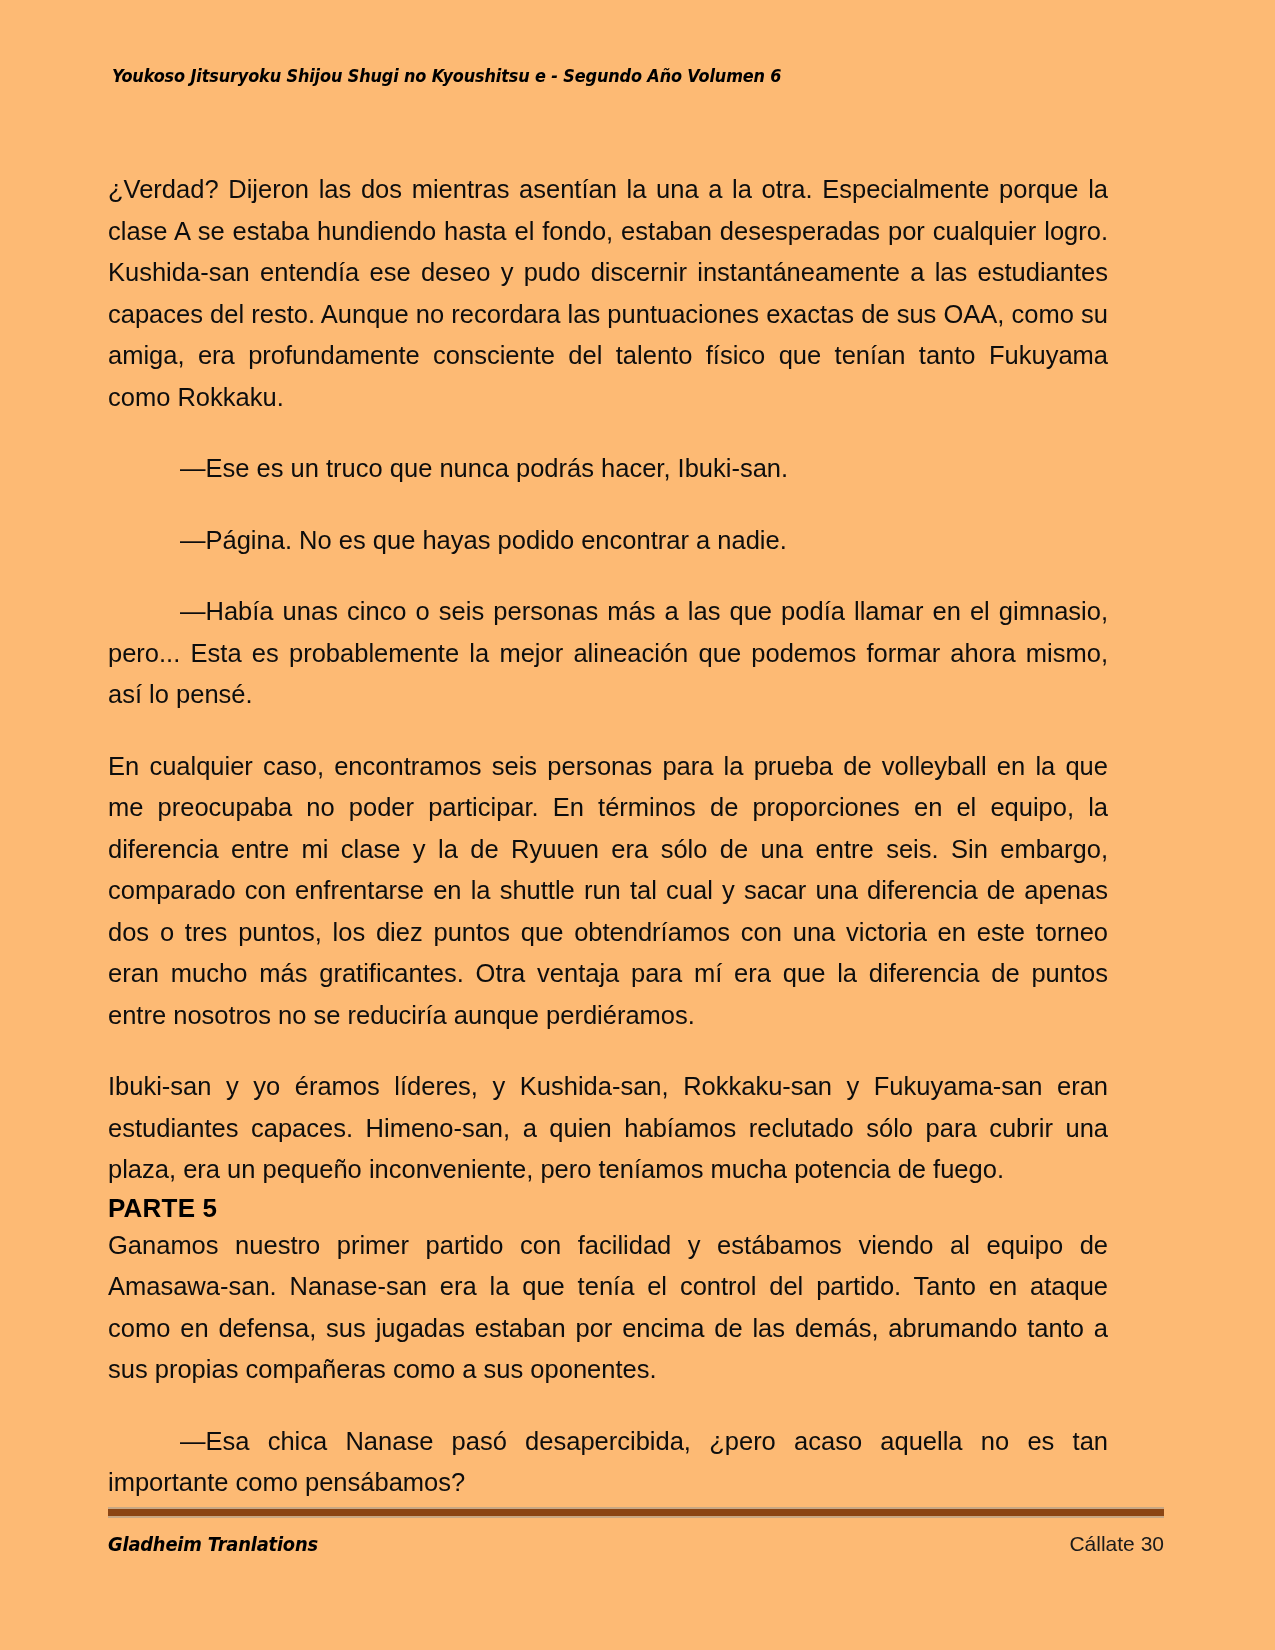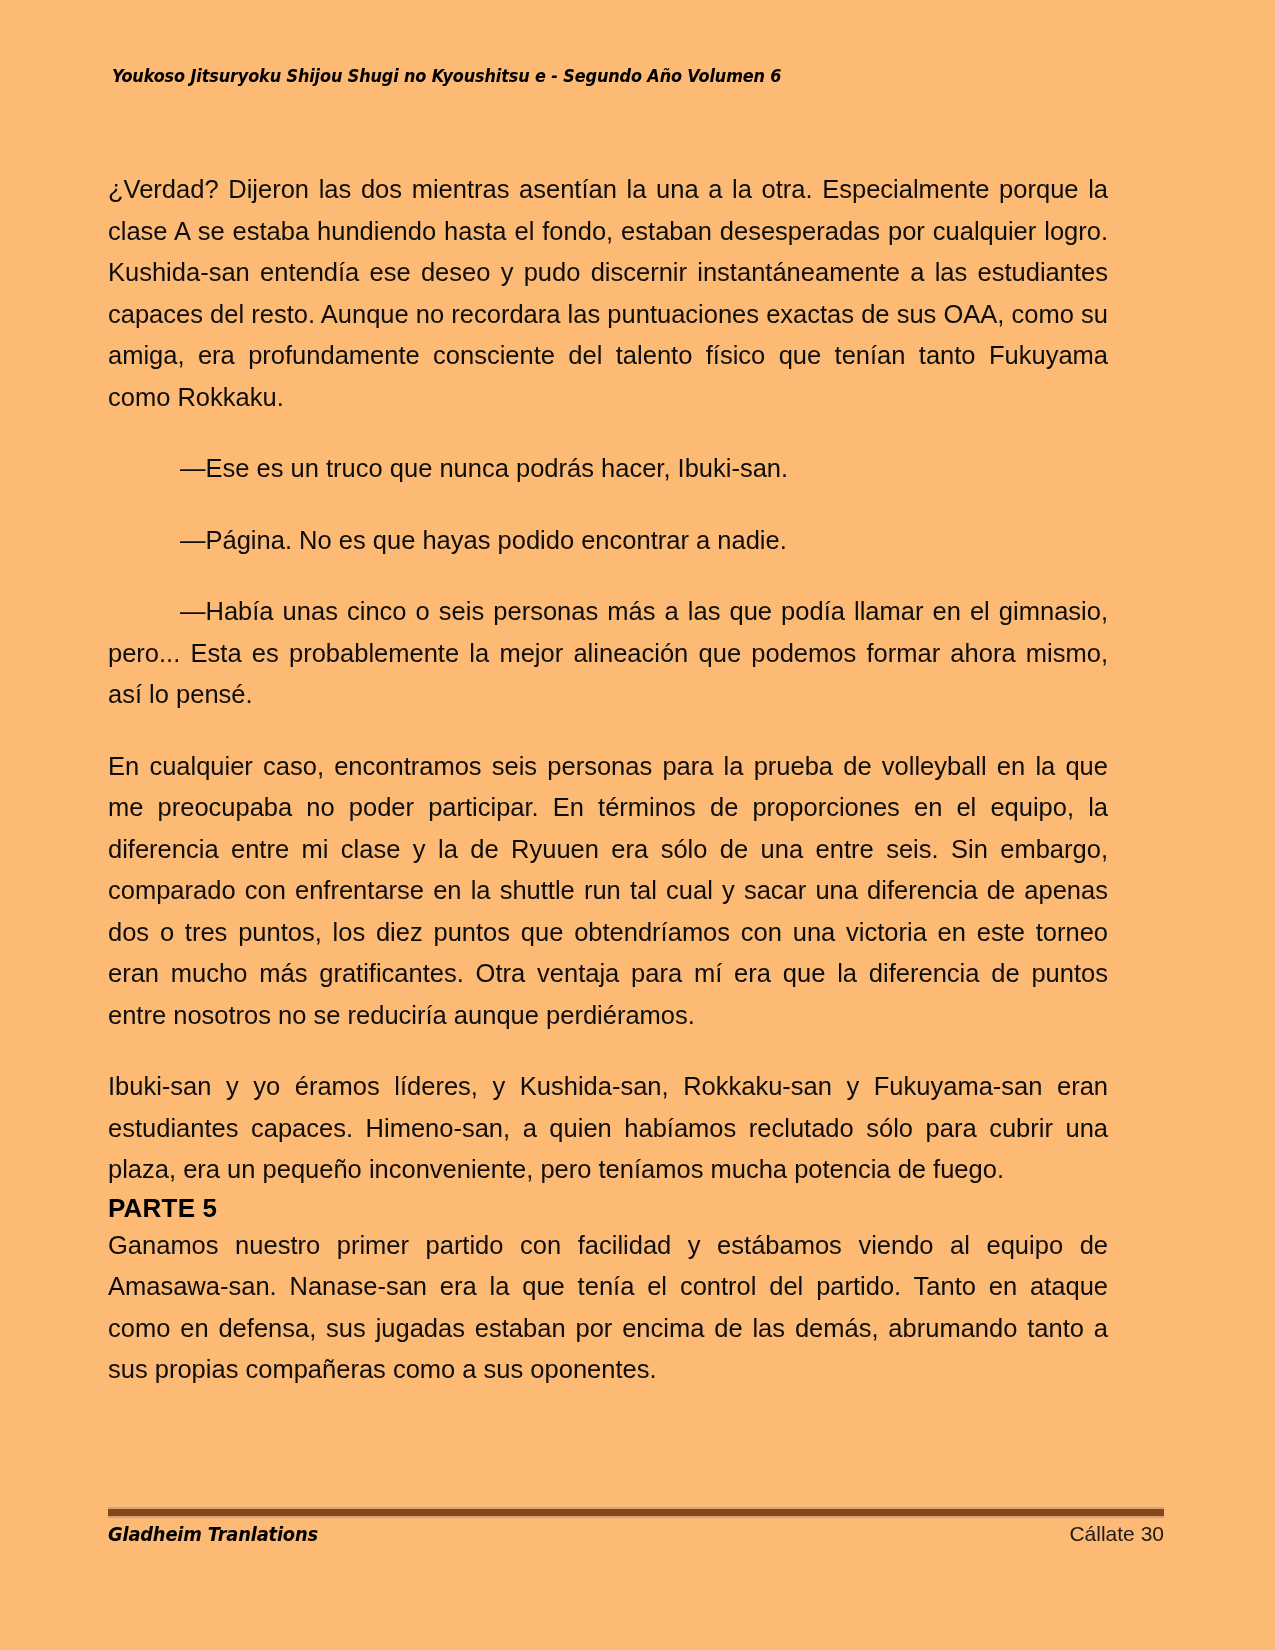--- a/index.html
+++ b/index.html
@@ -94,21 +94,21 @@
   }
   .footer-rule-inner {
     position: absolute;
     left: 0; right: 0; top: 2px; bottom: 2px;
     background: #8b4513;
   }
   .footer-row {
     display: flex;
     align-items: baseline;
     justify-content: space-between;
-    margin-top: 4px;
+    margin-top: 14px;
   }
   .footer-brand {
     font-family: "DejaVu Sans", sans-serif;
     font-weight: bold;
     font-style: italic;
     font-size: 19px;
     letter-spacing: -0.2px;
     color: #000000;
     transform: scaleX(0.94);
     transform-origin: left center;
@@ -145,20 +145,21 @@
     <p class="para dialogue gap-med">—Había unas cinco o seis personas más a las que podía llamar en el gimnasio, pero... Esta es probablemente la mejor alineación que podemos formar ahora mismo, así lo pensé.</p>
 
     <p class="para gap-med">En cualquier caso, encontramos seis personas para la prueba de volleyball en la que me preocupaba no poder participar. En términos de proporciones en el equipo, la diferencia entre mi clase y la de Ryuuen era sólo de una entre seis. Sin embargo, comparado con enfrentarse en la shuttle run tal cual y sacar una diferencia de apenas dos o tres puntos, los diez puntos que obtendríamos con una victoria en este torneo eran mucho más gratificantes. Otra ventaja para mí era que la diferencia de puntos entre nosotros no se reduciría aunque perdiéramos.</p>
 
     <p class="para gap-med">Ibuki-san y yo éramos líderes, y Kushida-san, Rokkaku-san y Fukuyama-san eran estudiantes capaces. Himeno-san, a quien habíamos reclutado sólo para cubrir una plaza, era un pequeño inconveniente, pero teníamos mucha potencia de fuego.</p>
 
     <h2 class="section-heading heading-block">PARTE 5</h2>
 
     <p class="para after-heading">Ganamos nuestro primer partido con facilidad y estábamos viendo al equipo de Amasawa-san. Nanase-san era la que tenía el control del partido. Tanto en ataque como en defensa, sus jugadas estaban por encima de las demás, abrumando tanto a sus propias compañeras como a sus oponentes.</p>
 
+    <p class="para dialogue gap-med">—Esa chica Nanase pasó desapercibida, ¿pero acaso aquella no es tan importante como pensábamos?</p>
 
   </div>
 
   <div class="footer">
     <div class="footer-rule" style="border-top-color: rgb(200, 168, 132); border-bottom-color: rgb(200, 168, 132);">
       <div class="footer-rule-inner" style="background: rgb(139, 69, 19);"></div>
     </div>
     <div class="footer-row">
       <div class="footer-brand">Gladheim Tranlations</div>
       <div class="footer-page">

